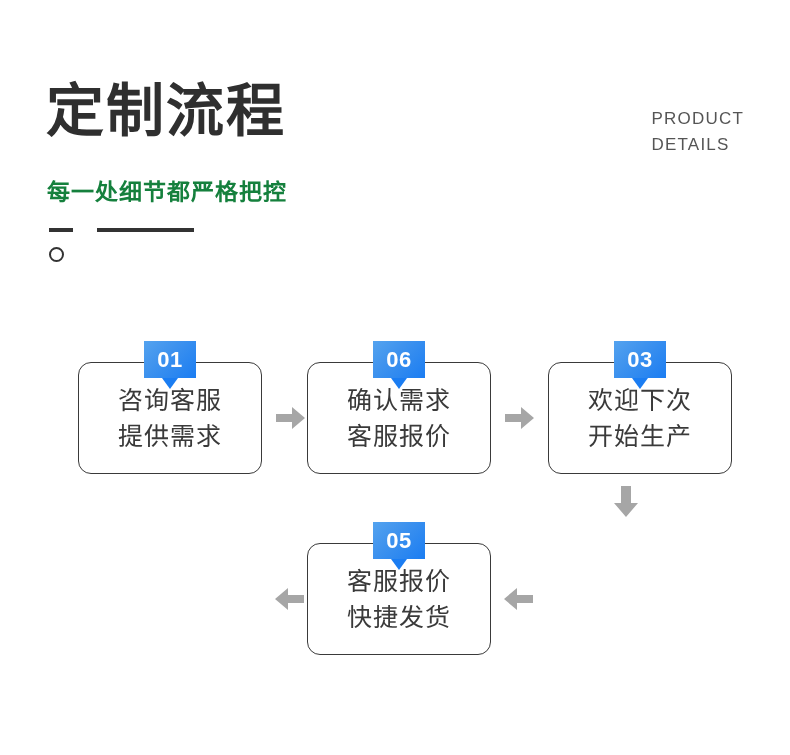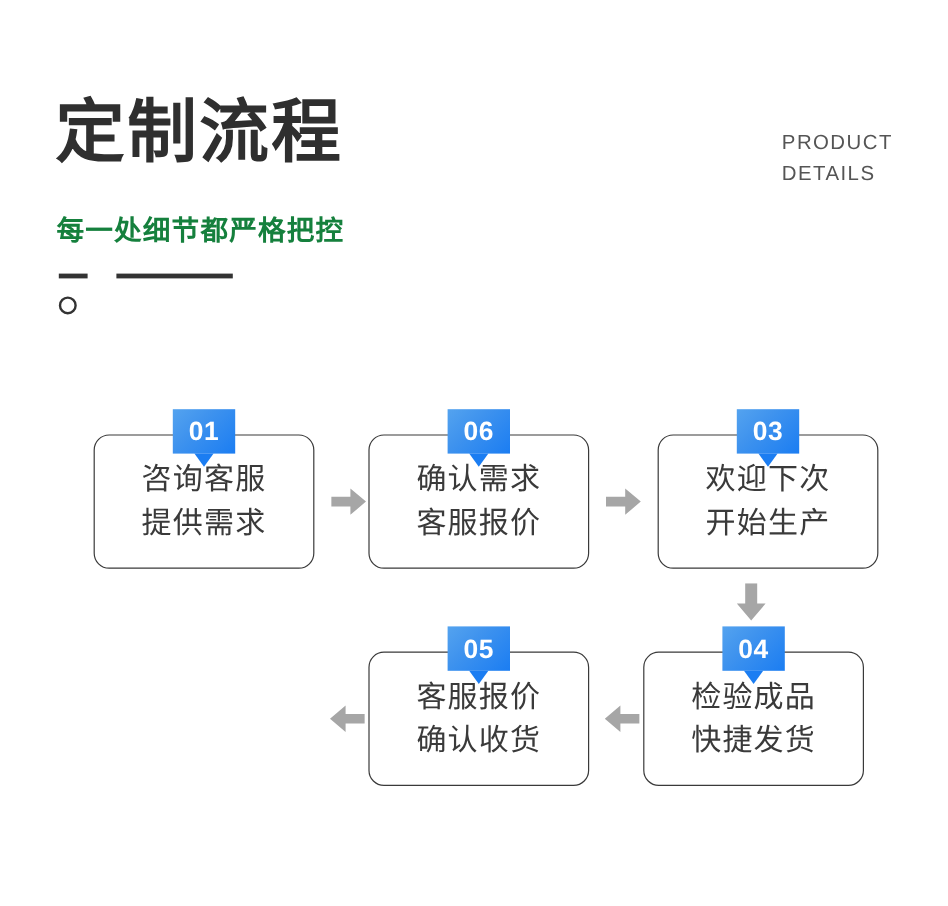--- a/index.html
+++ b/index.html
@@ -210,33 +210,26 @@
     </div>
 
     <div class="card card-03">
       <div class="badge">03</div>
       <div class="card-text">
         <span>欢迎下次</span>
         <span>开始生产</span>
       </div>
     </div>
 
-    <div class="card card-04">
-      <div class="badge">04</div>
-      <div class="card-text">
-        <span>检验成品</span>
-        <span>快捷发货</span>
-      </div>
-    </div>
 
     <div class="card card-05">
       <div class="badge">05</div>
       <div class="card-text">
         <span>客服报价</span>
-        <span>确认收货</span>
+        <span>快捷发货</span>
       </div>
     </div>
 
 
     <div class="arrow arrow-a">
       <svg viewBox="0 0 30 26" aria-hidden="true">
         <path d="M0 9 L16 9 L16 2 L29 13 L16 24 L16 17 L0 17 Z" fill="currentColor"></path>
       </svg>
     </div>
 

